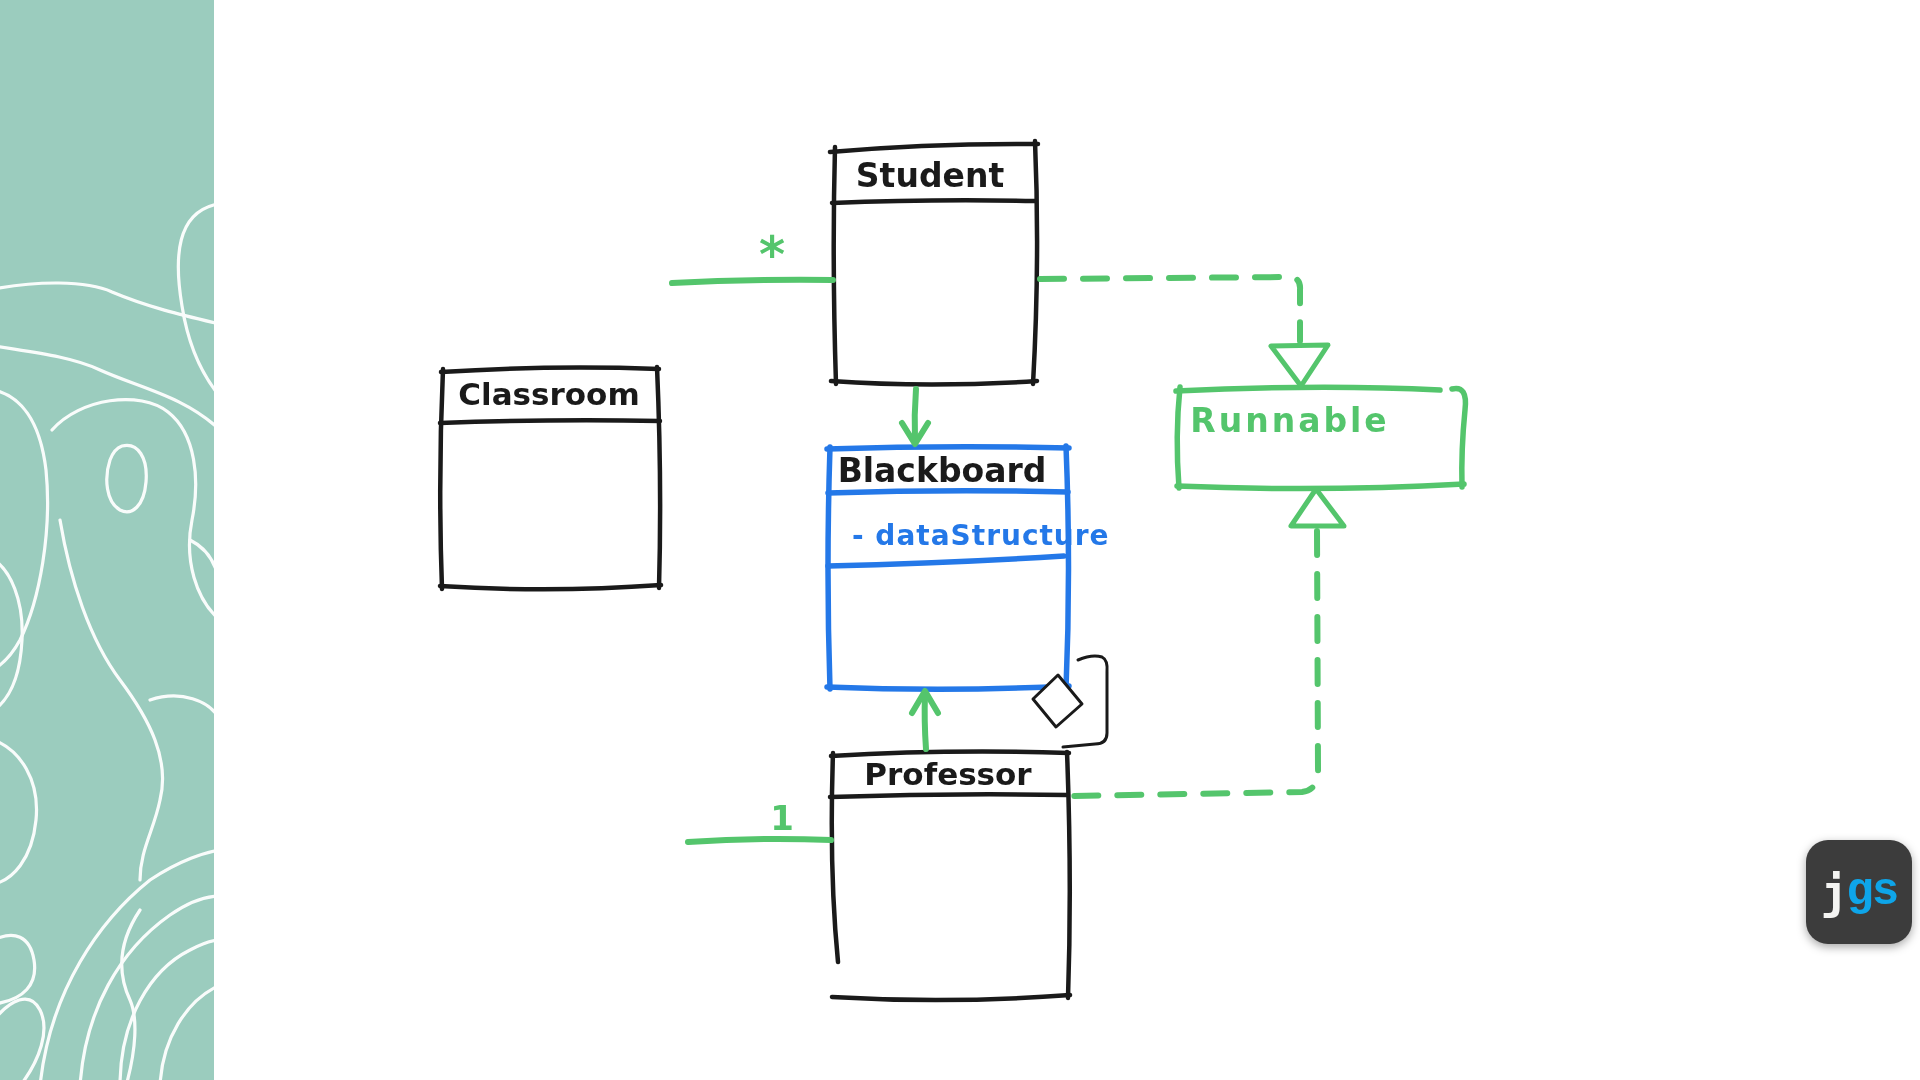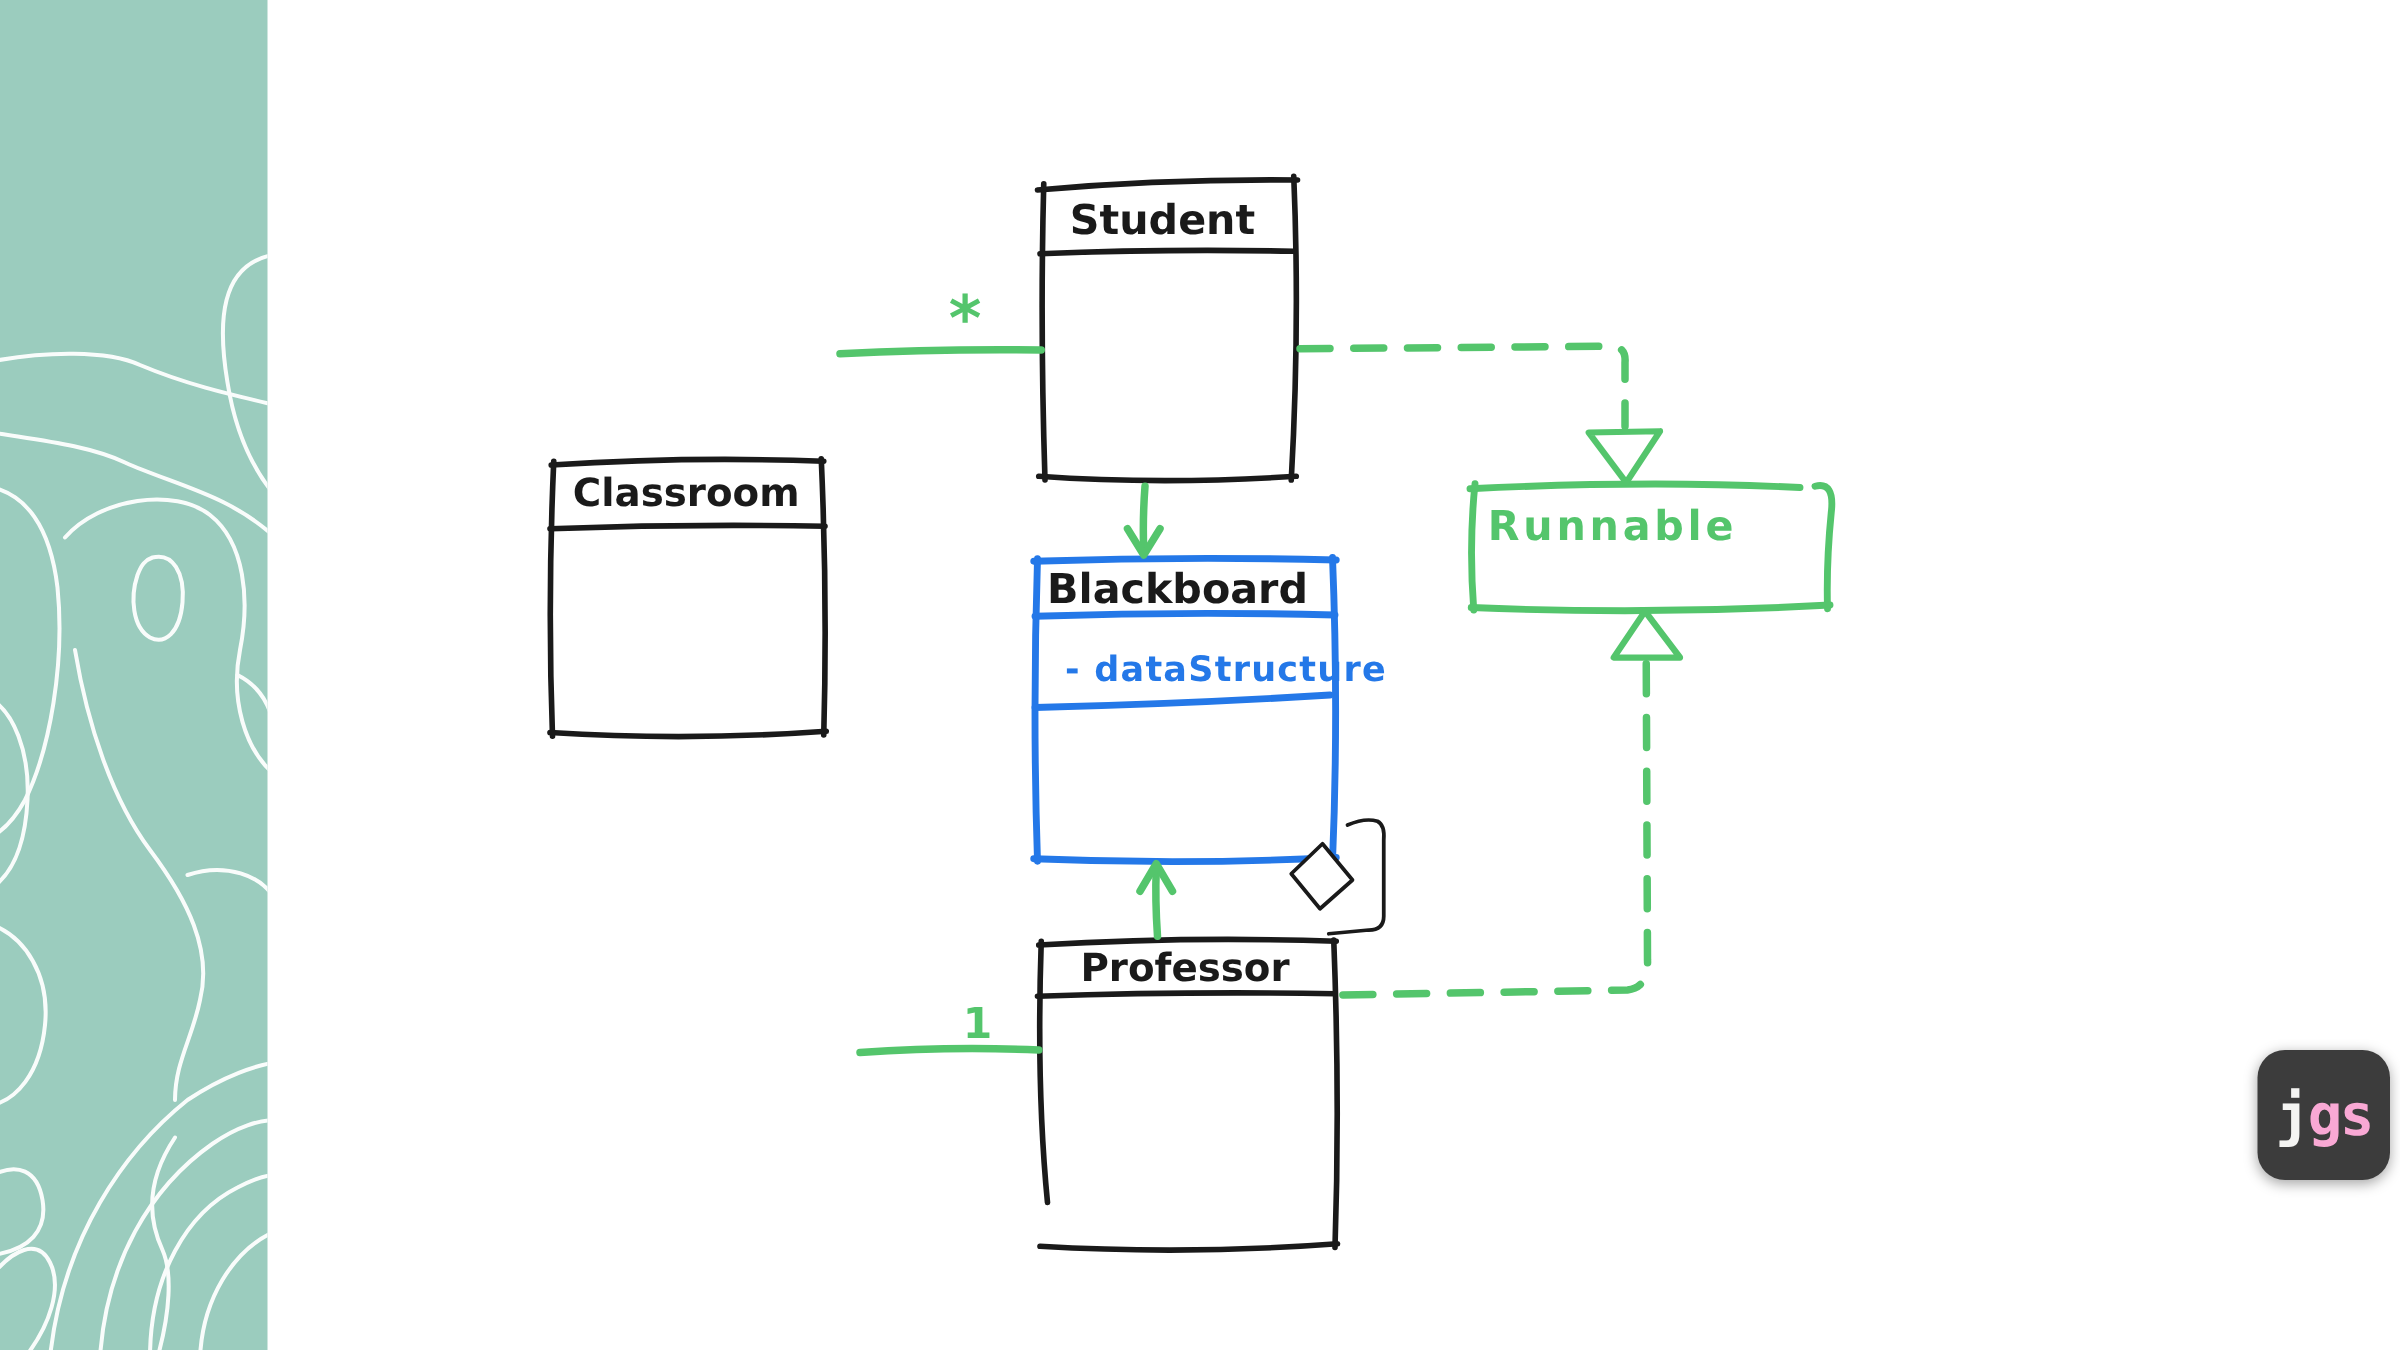--- a/index.html
+++ b/index.html
@@ -40,21 +40,21 @@
     border-radius: 22px;
     box-shadow: 0 3px 10px rgba(0,0,0,0.35);
     display: flex; align-items: center; justify-content: center;
     font-family: "DejaVu Sans Mono", monospace;
     font-weight: 700;
     font-size: 46px;
     letter-spacing: -2px;
     user-select: none;
   }
   .logo .j  { color: #f4f4f2; }
-  .logo .gs { color: #f9a8d4; }
+  .logo .gs { color: #0ea5e9; font-family: Liberation Mono, monospace; }
 </style>
 </head>
 <body>
 
 <div class="stage">
 
   <div class="sidebar">
     <svg width="214" height="1080" viewBox="0 0 214 1080">
       <g fill="none" stroke="#ffffff" stroke-width="3.2" stroke-linecap="round" opacity="0.95">
         <path d="M218,204 C176,212 174,258 182,306 C188,344 202,374 218,394"></path>

